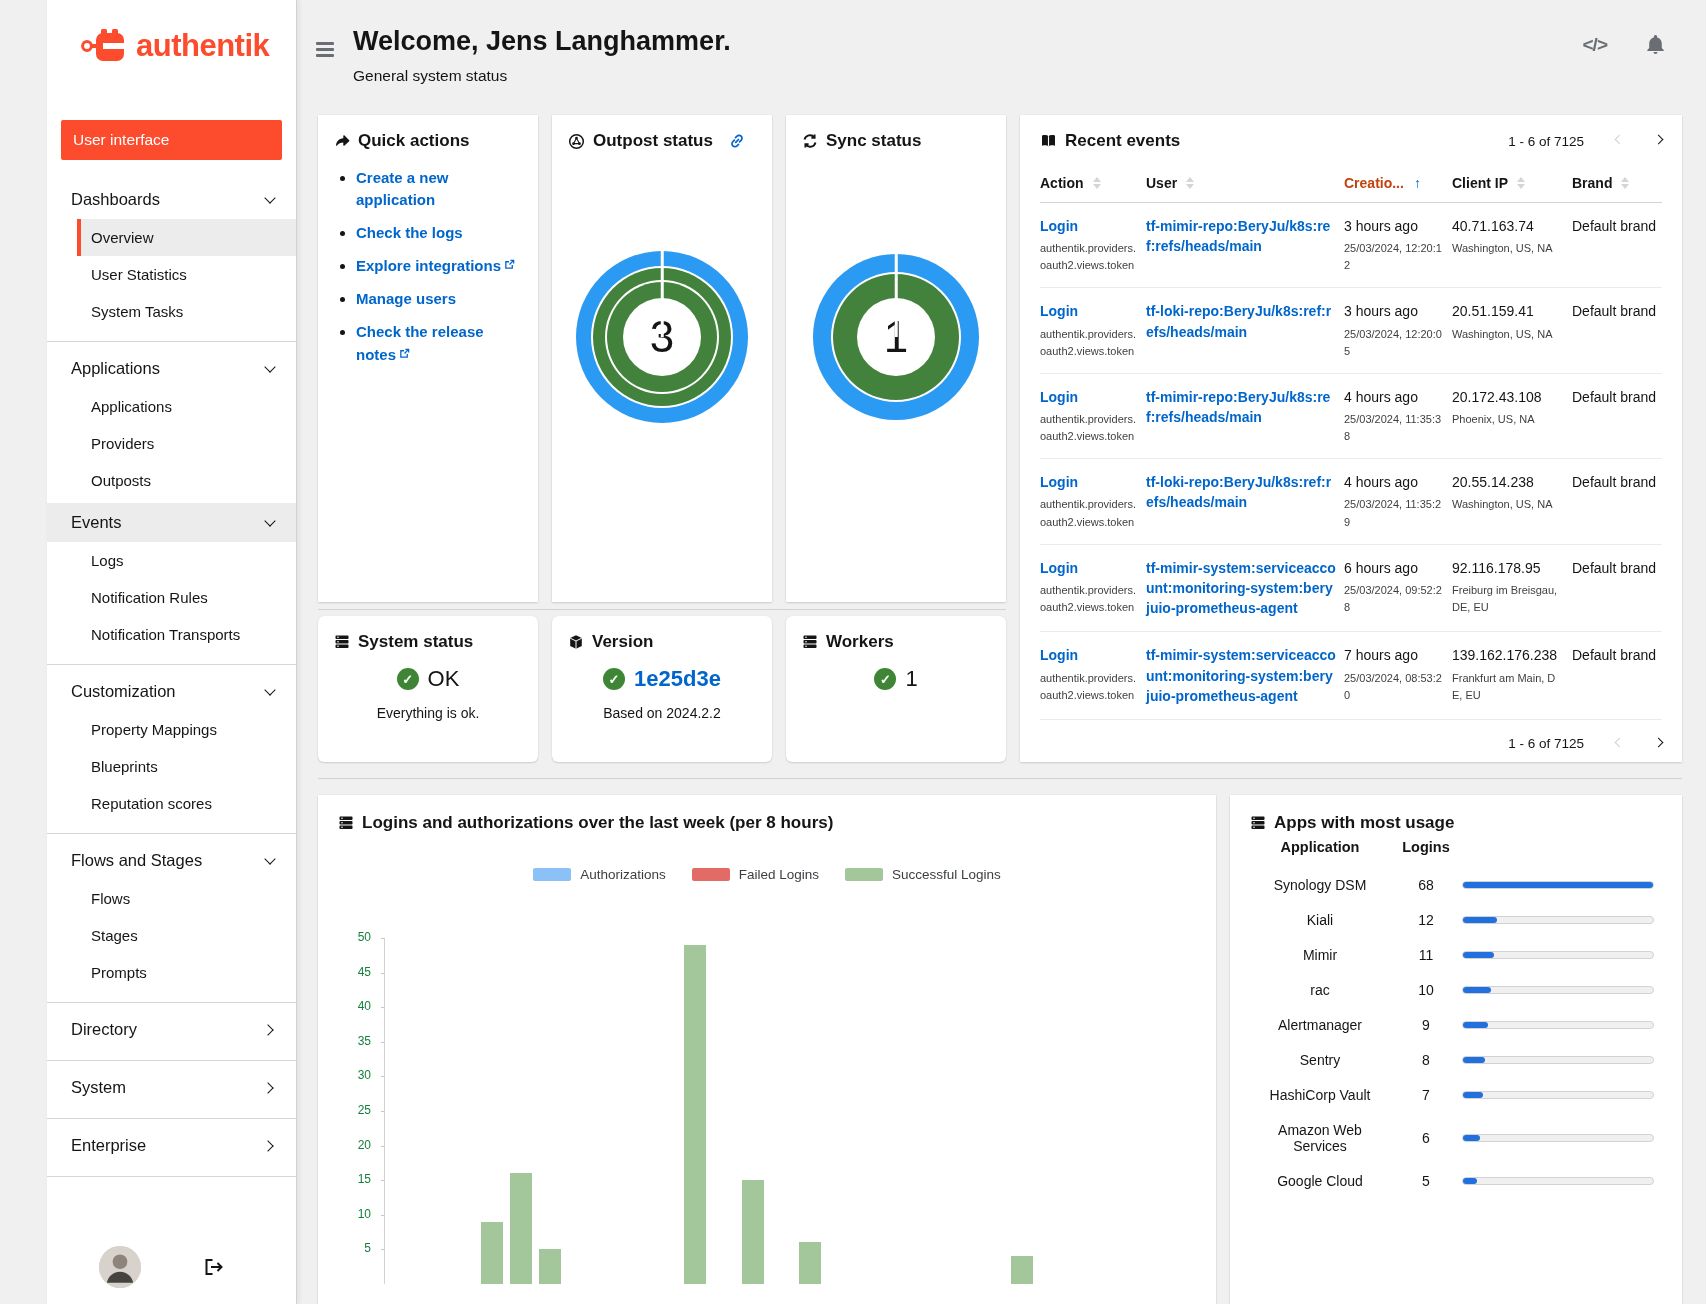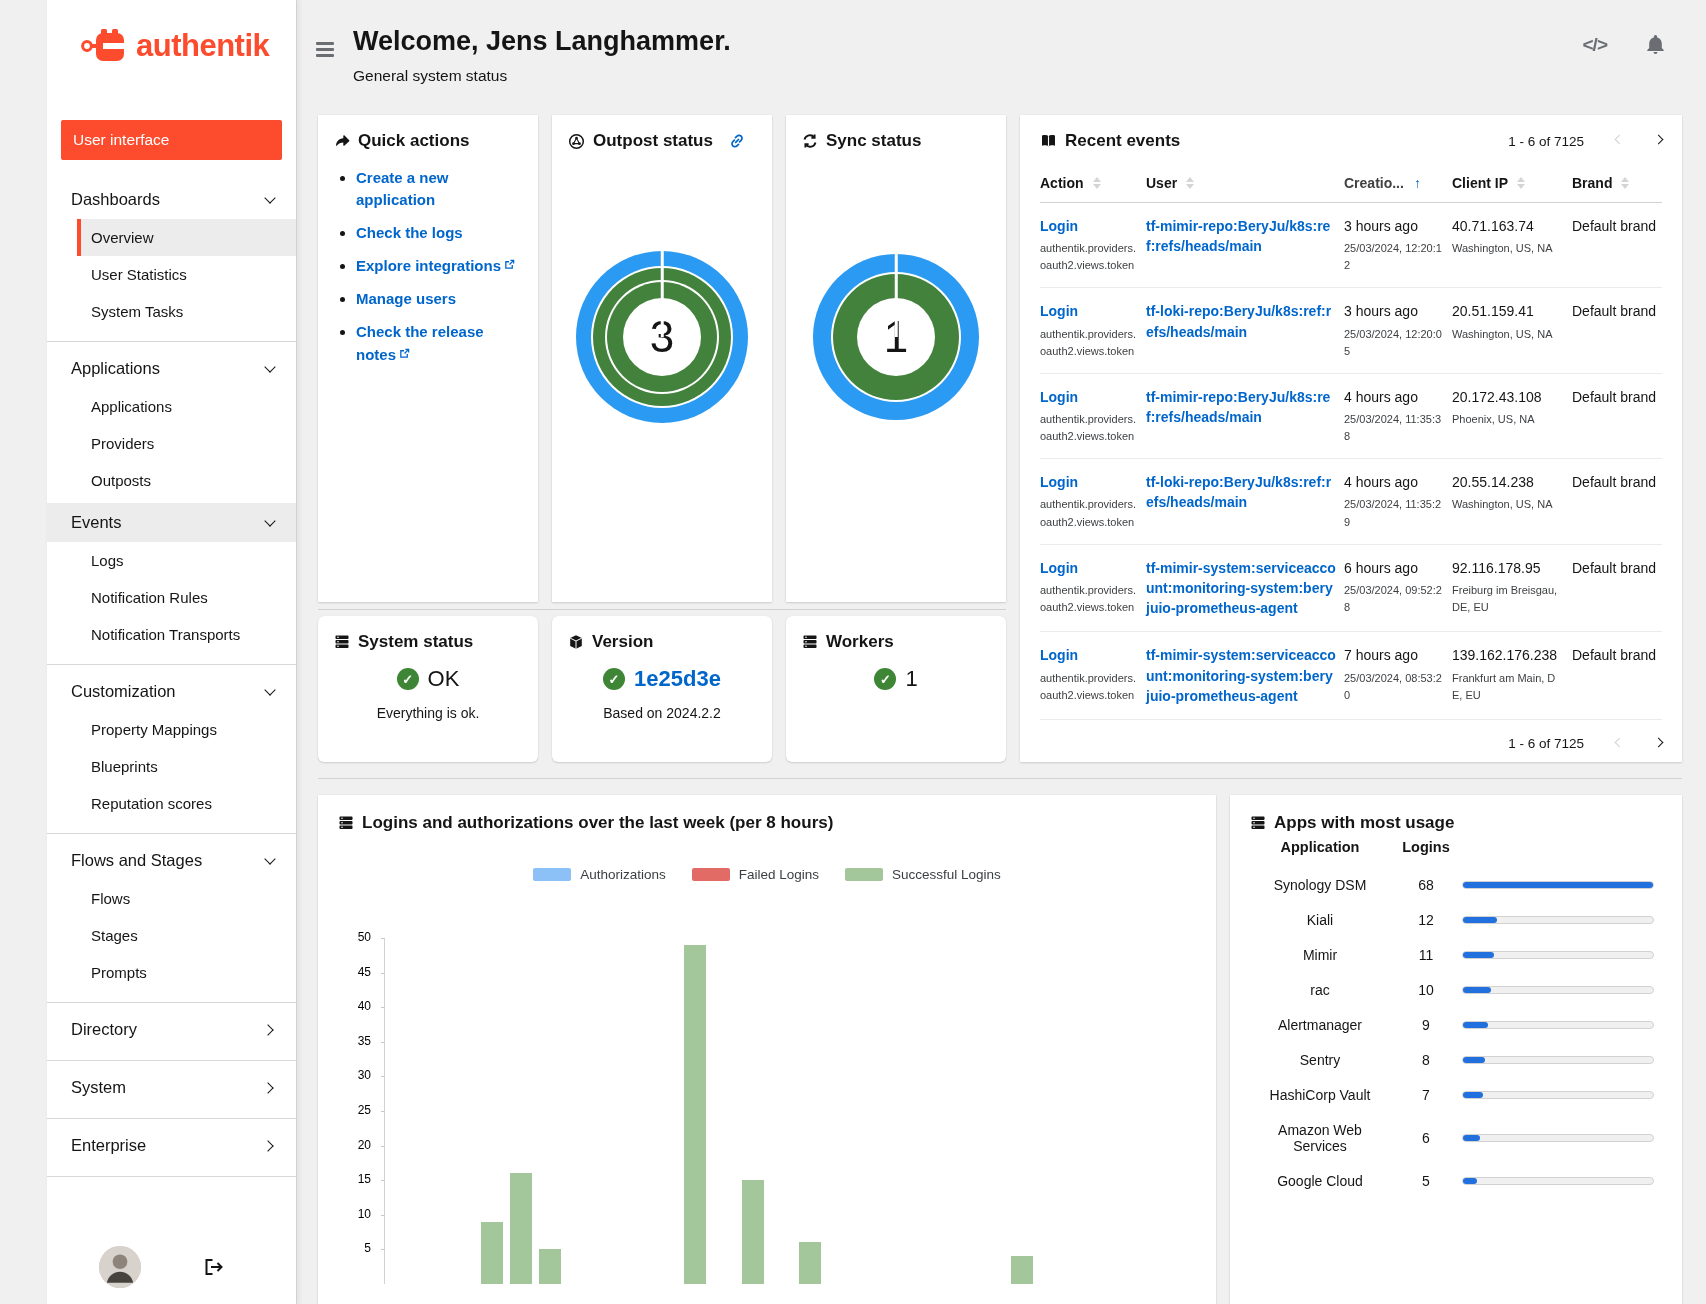--- a/index.html
+++ b/index.html
@@ -86,40 +86,40 @@
   .events-head { display:flex; align-items:center; }
   .pag { margin-left:auto; display:flex; align-items:center; gap:32px; font-size:13.5px; }
   .pag .caret { border-color:#151515; width:7px; height:7px; }
   .pag .caret.left { transform:rotate(135deg); border-color:#d2d2d2; }
   .pag .caret.rightp { transform:rotate(-45deg); }
   .ev-table { margin-top:18px; }
   .ev-hrow, .ev-row { display:grid; grid-template-columns:98px 190px 100px 112px 90px; column-gap:8px; }
   .ev-hrow { border-bottom:1px solid #d2d2d2; padding:6px 0 11px; font-size:14px; font-weight:bold; }
   .th { display:flex; align-items:center; }
   .th .label { color:#151515; }
-  .th.active .label { color:#404040; }
+  .th.active .label { color:#c2410c; }
   .sort-idle { display:inline-flex; flex-direction:column; gap:2px; margin-left:9px; }
   .sort-idle i { width:0; height:0; border-left:4px solid transparent; border-right:4px solid transparent; }
   .sort-idle .up { border-bottom:5px solid #d5d5d5; }
   .sort-idle .dn { border-top:5px solid #d5d5d5; }
   .sort-arrow { display:none; color:#0066cc; margin-left:10px; font-size:14px; font-weight:bold; }
   .th.active .sort-arrow { display:inline; }
   .ev-row { padding:13px 0; border-bottom:1px solid #ebebeb; font-size:14px; }
   .ctx, .sub { font-size:11px; color:#3c3f42; margin-top:4px; line-height:1.55; }
   .brk { word-break:break-all; }
   .cell { line-height:1.45; }
   .pag-bottom { margin-top:auto; padding-top:16px; display:flex; justify-content:flex-end; }
 
   
   .chart-card { padding:18px 20px; height:520px; }
   .legend { display:flex; justify-content:center; align-items:center; gap:26px; margin-top:34px; font-size:13.5px; color:#3c3f42; }
   .legend-item { display:inline-flex; align-items:center; }
   .swatch { width:38px; height:13px; display:inline-block; margin-right:9px; border-radius:2px; }
   .chart-area { display:flex; margin-top:56px; }
-  .yaxis { width:46px; position:relative; height:346px; font-size:12px; color:#000000; }
+  .yaxis { width:46px; position:relative; height:346px; font-size:12px; color:#15803d; }
   .ytick { position:absolute; right:13px; }
   .plot { flex:1; height:346px; border-left:1px solid #d2d2d2; position:relative; }
   .ymark { position:absolute; left:-4px; width:4px; border-top:1px solid #c8c8c8; }
   .bar { position:absolute; width:22px; background:#a3c79b; }
 
   
   .apps-card { padding:18px 20px; height:520px; }
   .apps-table { }
   .apps-hrow { display:grid; grid-template-columns:140px 72px 1fr; text-align:center; font-size:14.5px; font-weight:bold; padding:6px 0 12px; }
   .apps-row { display:grid; grid-template-columns:140px 72px 1fr; align-items:center; text-align:center; padding:9.5px 0; font-size:14px; }

